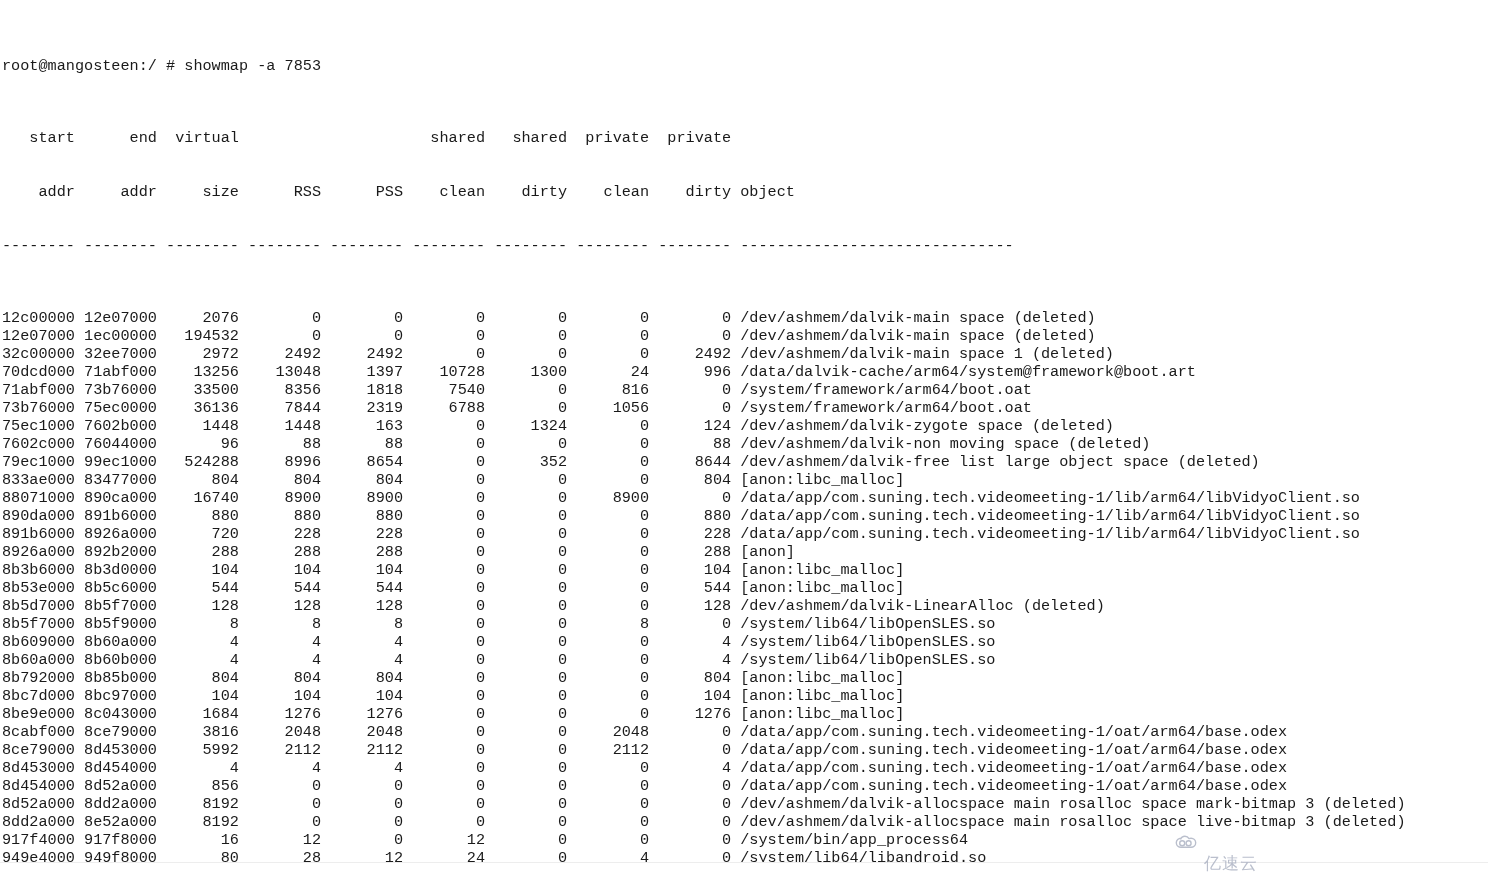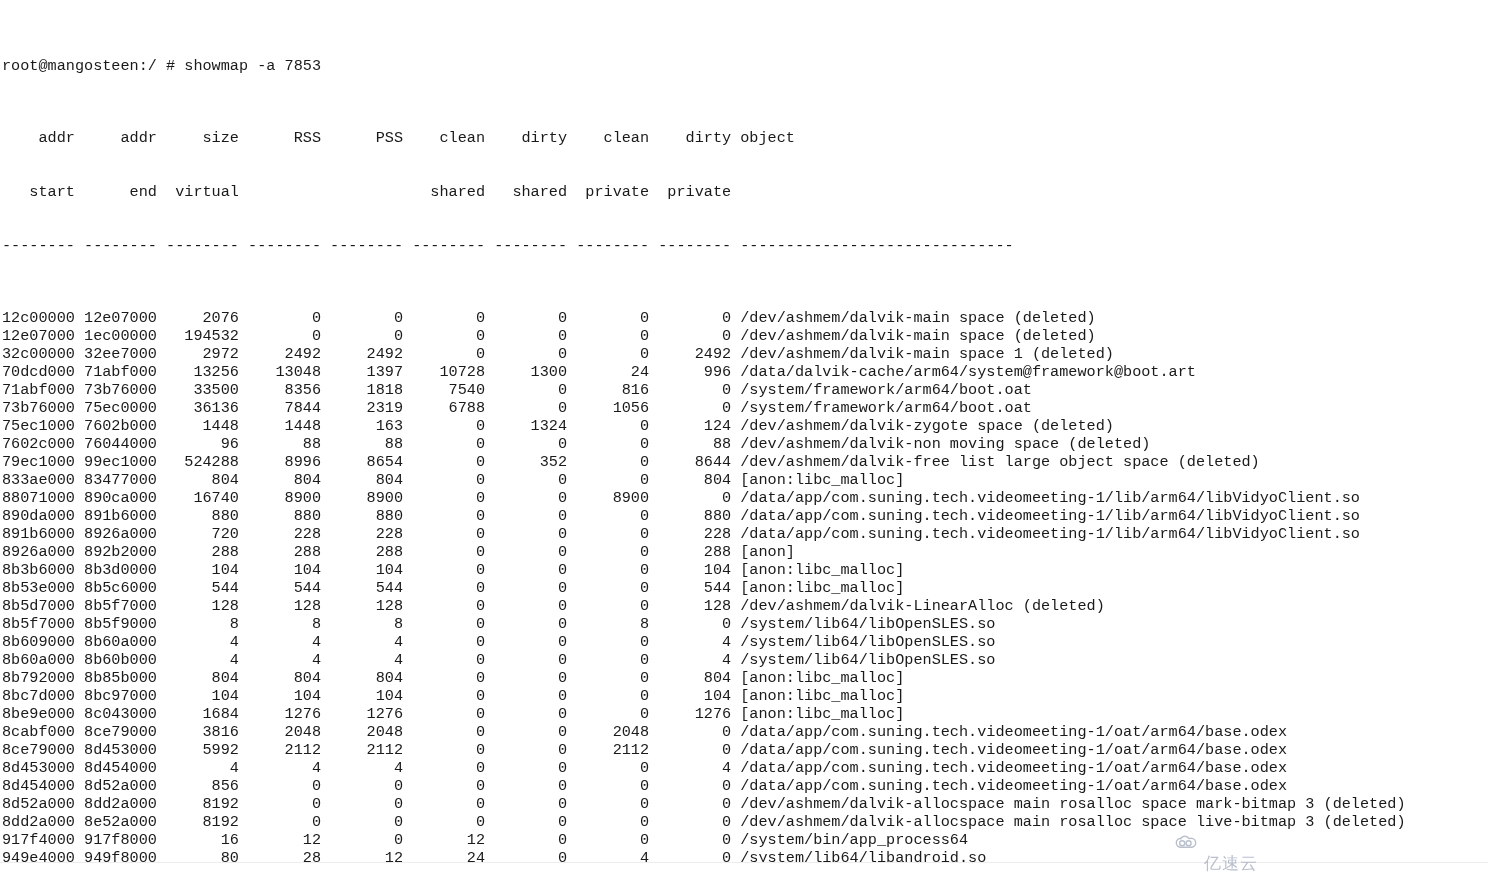--- a/index.html
+++ b/index.html
@@ -68,22 +68,22 @@
     border-top: 1px solid #ededed;
   }
 </style>
 </head>
 <body>
 
 <div id="terminal">
 
   <span class="prompt-line">root@mangosteen:/ # showmap -a 7853</span>
 
+  <span class="line" id="hdr1">   start      end  virtual                     shared   shared  private  private</span>
   <span class="line" id="hdr2">    addr     addr     size      RSS      PSS    clean    dirty    clean    dirty object</span>
-  <span class="line" id="hdr1">   start      end  virtual                     shared   shared  private  private</span>
   <span class="line sep" id="sep1">-------- -------- -------- -------- -------- -------- -------- -------- -------- ------------------------------</span>
 
   <div id="rows-container"><span class="row">12c00000 12e07000     2076        0        0        0        0        0        0 /dev/ashmem/dalvik-main space (deleted)</span><span class="row">12e07000 1ec00000   194532        0        0        0        0        0        0 /dev/ashmem/dalvik-main space (deleted)</span><span class="row">32c00000 32ee7000     2972     2492     2492        0        0        0     2492 /dev/ashmem/dalvik-main space 1 (deleted)</span><span class="row">70dcd000 71abf000    13256    13048     1397    10728     1300       24      996 /data/dalvik-cache/arm64/system@framework@boot.art</span><span class="row">71abf000 73b76000    33500     8356     1818     7540        0      816        0 /system/framework/arm64/boot.oat</span><span class="row">73b76000 75ec0000    36136     7844     2319     6788        0     1056        0 /system/framework/arm64/boot.oat</span><span class="row">75ec1000 7602b000     1448     1448      163        0     1324        0      124 /dev/ashmem/dalvik-zygote space (deleted)</span><span class="row">7602c000 76044000       96       88       88        0        0        0       88 /dev/ashmem/dalvik-non moving space (deleted)</span><span class="row">79ec1000 99ec1000   524288     8996     8654        0      352        0     8644 /dev/ashmem/dalvik-free list large object space (deleted)</span><span class="row">833ae000 83477000      804      804      804        0        0        0      804 [anon:libc_malloc]</span><span class="row">88071000 890ca000    16740     8900     8900        0        0     8900        0 /data/app/com.suning.tech.videomeeting-1/lib/arm64/libVidyoClient.so</span><span class="row">890da000 891b6000      880      880      880        0        0        0      880 /data/app/com.suning.tech.videomeeting-1/lib/arm64/libVidyoClient.so</span><span class="row">891b6000 8926a000      720      228      228        0        0        0      228 /data/app/com.suning.tech.videomeeting-1/lib/arm64/libVidyoClient.so</span><span class="row">8926a000 892b2000      288      288      288        0        0        0      288 [anon]</span><span class="row">8b3b6000 8b3d0000      104      104      104        0        0        0      104 [anon:libc_malloc]</span><span class="row">8b53e000 8b5c6000      544      544      544        0        0        0      544 [anon:libc_malloc]</span><span class="row">8b5d7000 8b5f7000      128      128      128        0        0        0      128 /dev/ashmem/dalvik-LinearAlloc (deleted)</span><span class="row">8b5f7000 8b5f9000        8        8        8        0        0        8        0 /system/lib64/libOpenSLES.so</span><span class="row">8b609000 8b60a000        4        4        4        0        0        0        4 /system/lib64/libOpenSLES.so</span><span class="row">8b60a000 8b60b000        4        4        4        0        0        0        4 /system/lib64/libOpenSLES.so</span><span class="row">8b792000 8b85b000      804      804      804        0        0        0      804 [anon:libc_malloc]</span><span class="row">8bc7d000 8bc97000      104      104      104        0        0        0      104 [anon:libc_malloc]</span><span class="row">8be9e000 8c043000     1684     1276     1276        0        0        0     1276 [anon:libc_malloc]</span><span class="row">8cabf000 8ce79000     3816     2048     2048        0        0     2048        0 /data/app/com.suning.tech.videomeeting-1/oat/arm64/base.odex</span><span class="row">8ce79000 8d453000     5992     2112     2112        0        0     2112        0 /data/app/com.suning.tech.videomeeting-1/oat/arm64/base.odex</span><span class="row">8d453000 8d454000        4        4        4        0        0        0        4 /data/app/com.suning.tech.videomeeting-1/oat/arm64/base.odex</span><span class="row">8d454000 8d52a000      856        0        0        0        0        0        0 /data/app/com.suning.tech.videomeeting-1/oat/arm64/base.odex</span><span class="row">8d52a000 8dd2a000     8192        0        0        0        0        0        0 /dev/ashmem/dalvik-allocspace main rosalloc space mark-bitmap 3 (deleted)</span><span class="row">8dd2a000 8e52a000     8192        0        0        0        0        0        0 /dev/ashmem/dalvik-allocspace main rosalloc space live-bitmap 3 (deleted)</span><span class="row">917f4000 917f8000       16       12        0       12        0        0        0 /system/bin/app_process64</span><span class="row">949e4000 949f8000       80       28       12       24        0        4        0 /system/lib64/libandroid.so</span><span class="row">94a0d000 94e02000     4052     2352      666     2240        0      112        0 /system/lib64/egl/libGLES_mali.so</span></div>
 
   
   
   
   
   
 

